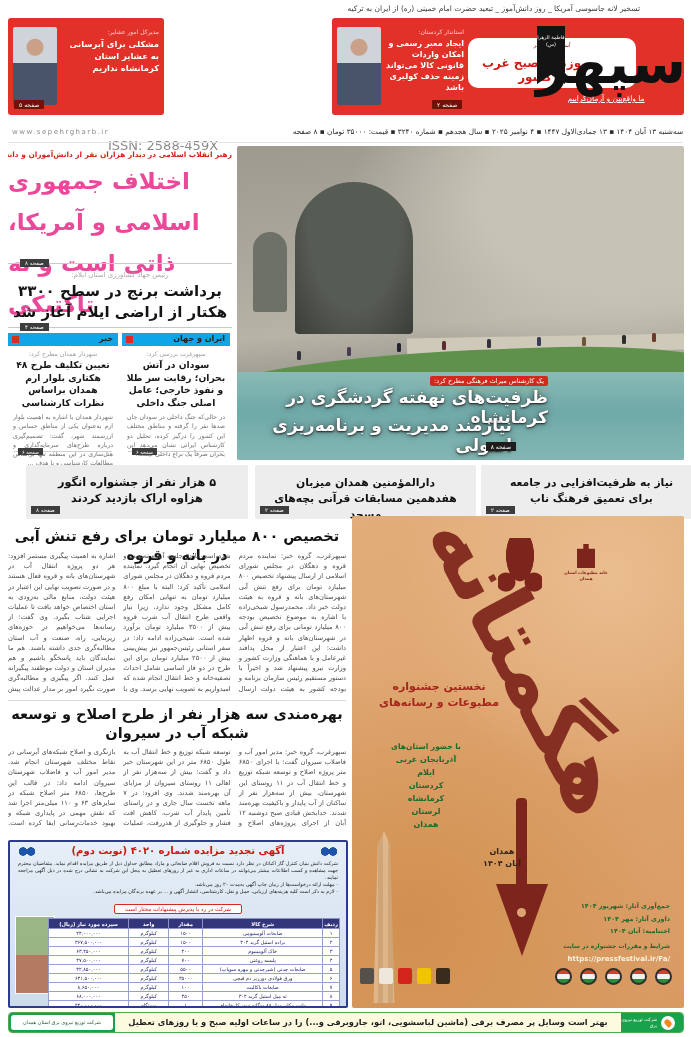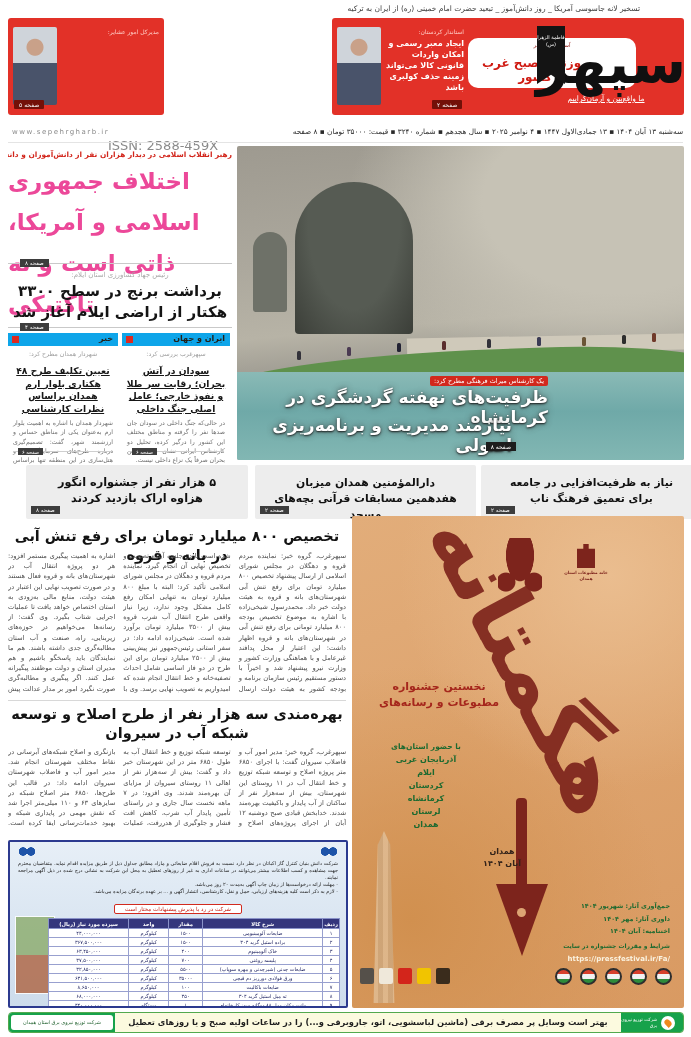--- a/index.html
+++ b/index.html
@@ -41,21 +41,21 @@
   .rule { position:absolute; border-top:1px solid #c9c9c9; }
   .rule .pg { position:absolute; left:12px; top:-5px; background:#3d3d3d; color:#fff; font-size:5.5px; padding:1px 5px; }
   .lead2-kick { position:absolute; top:271px; left:8px; width:224px; text-align:center; font-size:7px; color:#a8a8a8; }
   .lead2-hl { position:absolute; top:281px; left:8px; width:224px; text-align:center; font-size:15px; font-weight:800; line-height:21px; color:#141414; }
 
   .newsbox { position:absolute; top:333px; height:126px; background:#fff; }
   .nb-head { height:13px; background:#0ea5e9; position:relative; }
   .nb-head .sq { position:absolute; left:4px; top:3px; width:7px; height:7px; background:#de2a20; }
   .nb-head .ttl { position:absolute; right:5px; top:1px; font-size:8px; font-weight:800; color:#241f17; }
   .nb-kick { margin-top:4px; text-align:center; font-size:6.2px; color:#9c9c9c; }
-  .nb-title { margin-top:8px; padding:0 4px; text-align:center; font-size:9.2px; font-weight:800; color:#171717; line-height:12.5px;text-decoration:underline; }
+  .nb-title { margin-top:2px; padding:0 4px; text-align:center; font-size:9.2px; font-weight:800; color:#171717; line-height:12.5px; }
   .nb-body { margin-top:3px; padding:0 5px; font-size:6.2px; color:#6e6e6e; line-height:9.3px; text-align:justify; }
   .nb-rule { position:absolute; bottom:7px; left:6px; right:6px; border-top:1px solid #cfcfcf; }
   .nb-rule .pg { position:absolute; left:4px; top:-4px; background:#3d3d3d; color:#fff; font-size:5px; padding:0.5px 4px; }
 
   .graybox { position:absolute; background:#ededed; border-radius:2px;margin-left:18px; }
   .graybox .txt { padding:10px 18px 0; font-size:11.3px; font-weight:800; text-align:center; line-height:16px; color:#111; }
   .graybox .pg { position:absolute; left:5px; bottom:5px; background:#3d3d3d; color:#fff; font-size:5.5px; padding:1px 5px; }
 
   
   .photo { position:absolute; left:237px; top:146px; width:447px; height:314px; border-radius:2px; overflow:hidden;
@@ -150,20 +150,21 @@
 <body>
 
 <div id="page">
 
   <div class="topline">تسخیر لانه جاسوسی آمریکا _ روز دانش‌آموز _ تبعید حضرت امام خمینی (ره) از ایران به ترکیه</div>
 
   <div class="redbox" style="left:8px;width:156px;">
     <div class="t-photo"></div>
     <div class="t-text">
       <div class="t-kick">مدیرکل امور عشایر:</div>
+      <div class="t-title">مشکلی برای آبرسانی به عشایر استان کرمانشاه نداریم</div>
     </div>
     <div class="t-badge" style="left:6px;bottom:6px;">صفحه ۵</div>
   </div>
 
 
   <div class="redbox" style="left:332px;width:352px;">
     <div class="t-photo"></div>
     <div class="t-text" style="left:auto;right:auto;left:54px;width:78px;">
       <div class="t-kick">استاندار کردستان:</div>
       <div class="t-title" style="font-size:8px;line-height:11px;">ایجاد معبر رسمی و امکان واردات قانونی کالا می‌تواند زمینه حذف کولبری باشد</div>
@@ -261,20 +262,21 @@
   <div class="art-body" style="top:551px;height:146px;">سپهرغرب، گروه خبر: نماینده مردم قروه و دهگلان در مجلس شورای اسلامی از ارسال پیشنهاد تخصیص ۸۰۰ میلیارد تومان برای رفع تنش آبی شهرستان‌های بانه و قروه به هیئت دولت خبر داد. محمدرسول شیخی‌زاده با اشاره به موضوع تخصیص بودجه ۸۰۰ میلیارد تومانی برای رفع تنش آبی در شهرستان‌های بانه و قروه اظهار داشت: این اعتبار از محل پدافند غیرعامل و با هماهنگی وزارت کشور و وزارت نیرو پیشنهاد شد و اخیراً با دستور مستقیم رئیس سازمان برنامه و بودجه کشور به هیئت دولت ارسال شده است تا در جلسه آینده تصویب و تخصیص نهایی آن انجام گیرد. نماینده مردم قروه و دهگلان در مجلس شورای اسلامی تأکید کرد: البته با مبلغ ۸۰۰ میلیارد تومان به تنهایی امکان رفع کامل مشکل وجود ندارد، زیرا نیاز واقعی طرح انتقال آب شرب قروه بیش از ۳۵۰۰ میلیارد تومان برآورد شده است. شیخی‌زاده ادامه داد: در سفر استانی رئیس‌جمهور نیز پیش‌بینی بیش از ۲۵۰۰ میلیارد تومان برای این طرح در دو فاز اساسی شامل احداث تصفیه‌خانه و خط انتقال انجام شده که امیدواریم به تصویب نهایی برسد. وی با اشاره به اهمیت پیگیری مستمر افزود: هر دو پروژه انتقال آب در شهرستان‌های بانه و قروه فعال هستند و در صورت تصویب نهایی این اعتبار در هیئت دولت، منابع مالی به‌زودی به استان اختصاص خواهد یافت تا عملیات اجرایی شتاب بگیرد. وی گفت: از رسانه‌ها می‌خواهیم در حوزه‌های زیربنایی، راه، صنعت و آب استان مطالبه‌گری جدی داشته باشند. هم ما نمایندگان باید پاسخگو باشیم و هم مدیران استان و دولت موظفند پیگیرانه عمل کنند. اگر پیگیری و مطالبه‌گری صورت نگیرد امور بر مدار عدالت پیش نخواهد رفت. تنها با همکاری و اتحاد همه دستگاه‌هاست که می‌توان آینده‌ای روشن‌تر برای استان رقم زد.</div>
   <div class="rule" style="top:700px;left:8px;width:338px;border-color:#d8d8d8;"></div>
 
   <div class="art-hl" style="top:705px;">بهره‌مندی سه هزار نفر از طرح اصلاح و توسعه شبکه آب در سیروان</div>
   <div class="art-body" style="top:747px;height:88px;">سپهرغرب، گروه خبر: مدیر امور آب و فاضلاب سیروان گفت: با اجرای ۶۸۵۰ متر پروژه اصلاح و توسعه شبکه توزیع و خط انتقال آب در ۱۱ روستای این شهرستان، بیش از سه‌هزار نفر از ساکنان از آب پایدار و باکیفیت بهره‌مند شدند. خدابخش قبادی صبح دوشنبه ۱۲ آبان از اجرای پروژه‌های اصلاح و توسعه شبکه توزیع و خط انتقال آب به طول ۶۸۵۰ متر در این شهرستان خبر داد و گفت: بیش از سه‌هزار نفر از اهالی ۱۱ روستای سیروان از مزایای آن بهره‌مند شدند. وی افزود: در ۷ ماهه نخست سال جاری و در راستای تأمین پایدار آب شرب، کاهش افت فشار و جلوگیری از هدررفت، عملیات بازنگری و اصلاح شبکه‌های آبرسانی در نقاط مختلف شهرستان انجام شد. مدیر امور آب و فاضلاب شهرستان سیروان ادامه داد: در قالب این طرح‌ها، ۶۸۵۰ متر اصلاح شبکه در سایزهای ۶۳ و ۱۱۰ میلی‌متر اجرا شد که نقش مهمی در پایداری شبکه و بهبود خدمات‌رسانی ایفا کرده است. قبادی با بیان اینکه اجرای پروژه‌های اصلاح و نوسازی زیرساخت‌ها به‌صورت مرحله‌ای و بر اساس اولویت‌بندی ادامه دارد، خاطرنشان کرد: استمرار این روند موجب افزایش رضایتمندی مشترکان و کاهش چشمگیر هدررفت آب در سطح</div>
 
   <div class="ad">
     <div class="ad-head">
       <div class="ad-logo" style="left:2px;"></div>
       <div class="ad-logo" style="right:2px;"></div>
+      <div class="ad-title">آگهی تجدید مزایده شماره ۴۰۲۰ (نوبت دوم)</div>
     </div>
     <div class="ad-intro">شرکت دانش بنیان کنترل گاز اکباتان در نظر دارد نسبت به فروش اقلام ضایعاتی و مازاد مطابق جداول ذیل از طریق مزایده اقدام نماید. متقاضیان محترم جهت مشاهده و کسب اطلاعات بیشتر می‌توانند در ساعات اداری به غیر از روزهای تعطیل به محل این شرکت به نشانی درج شده در ذیل آگهی مراجعه نمایند.</div>
     <div class="ad-note">- مهلت ارائه درخواست‌ها از زمان چاپ آگهی به‌مدت ۲۰ روز می‌باشد.</div>
     <div class="ad-note">- لازم به ذکر است کلیه هزینه‌های ارزیابی، حمل و نقل، کارشناسی، انتشار آگهی و ... بر عهده برندگان مزایده می‌باشد.</div>
     <div class="ad-notice-wrap">
       <span class="ad-notice">شرکت در رد یا پذیرش پیشنهادات مختار است</span>
     </div>
     <div class="ad-photos"></div>
     <table class="adt">
       <thead>

